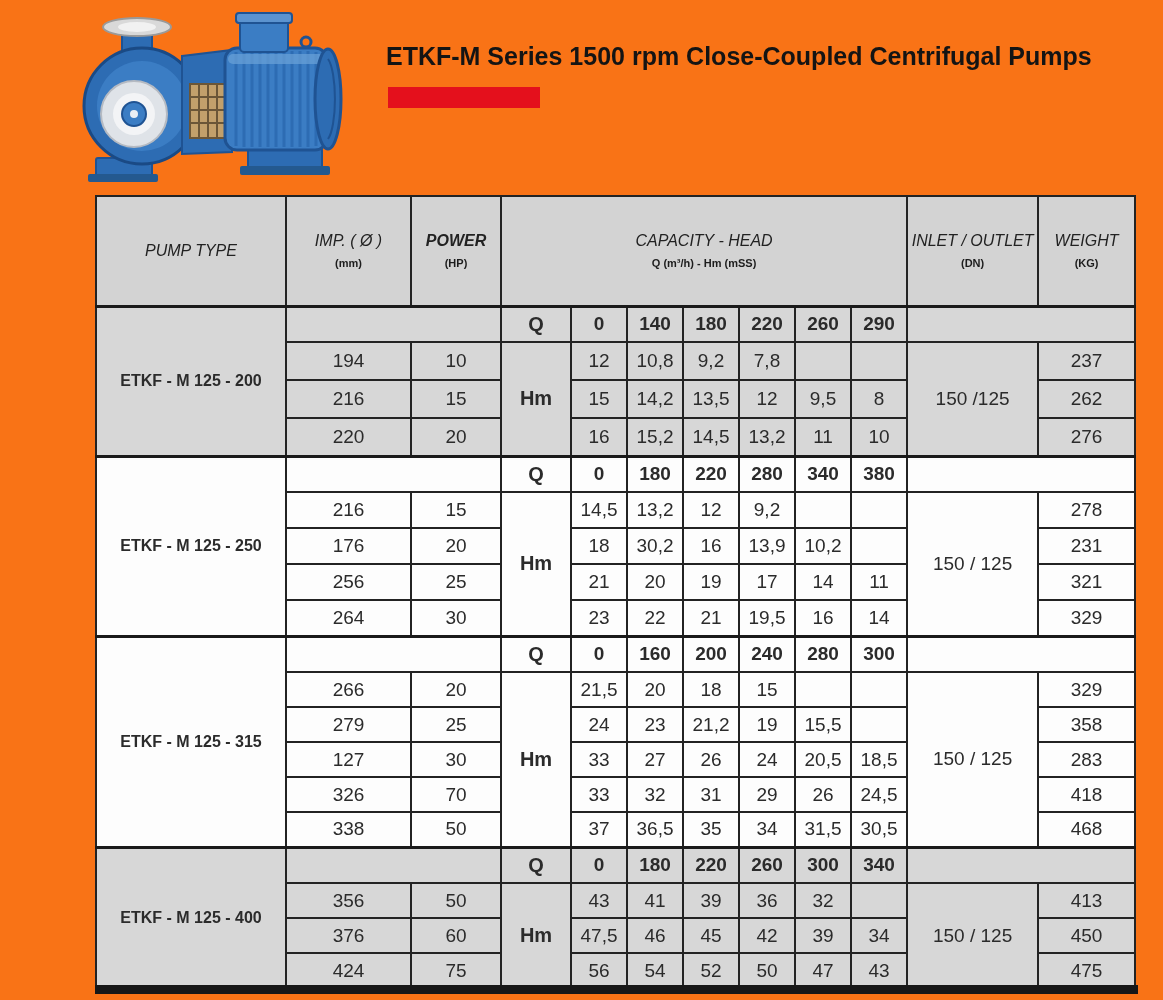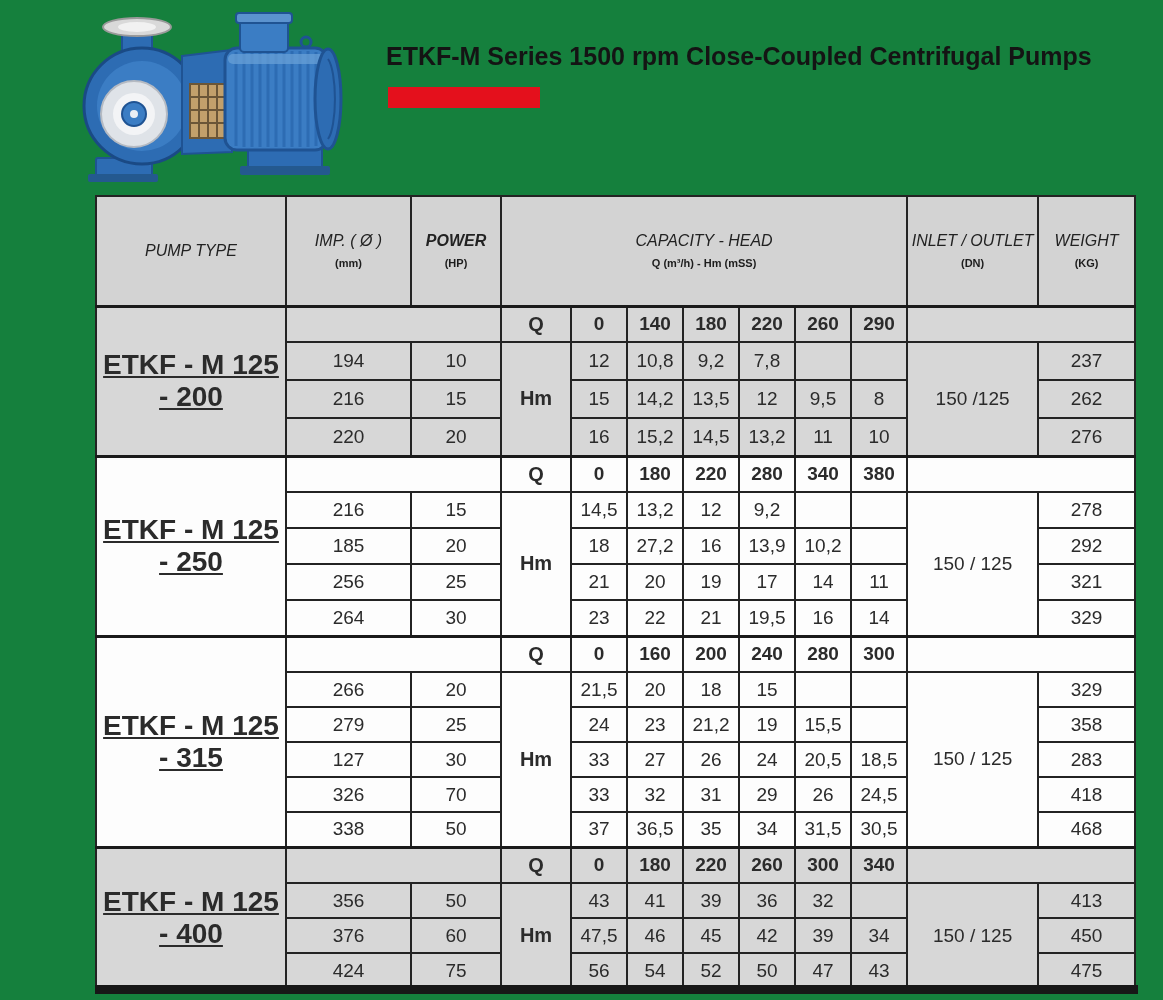--- a/index.html
+++ b/index.html
@@ -1,17 +1,17 @@
 <!DOCTYPE html>
 <html><head>
 <meta charset="utf-8">
 <style>
   html,body { margin:0; padding:0; background:#ffffff; }
   .sheet {
-    position:relative; width:1163px; height:1000px; background:#15803d;
+    position:relative; width:1163px; height:1000px; background:#f97316;
     font-family:"Liberation Sans", sans-serif; overflow:hidden;
   }
   .page-title {
     position:absolute; left:386px; top:42px; width:760px;
     font-size:25px; font-weight:bold; color:#141414; letter-spacing:0px;
   }
   .accent-bar {
     position:absolute; left:388px; top:87px; width:152px; height:21px;
   }
   .photo { position:absolute; left:70px; top:2px; width:300px; height:190px; }
@@ -34,21 +34,21 @@
   tr.qrow { height:36px; }
   tr.g0 { height:38px;border-radius:9px; }
   tr.g1 { height:36px; }
   tr.g2 { height:35px; }
   tr.g3 { height:35px; }
   tr.gsep td { border-top:3px solid #1a1a1a; }
 
   .shade td { background:#d7d7d7; }
   .plain td { background:#fdfdfd; }
 
-  td.pump-type { font-weight:bold; font-size:28px;text-decoration:underline; }
+  td.pump-type { font-weight:bold; font-size:16px; }
   td.qlabel, td.hmlabel { font-weight:bold; font-size:20px; }
   td.qval { font-weight:bold; font-size:19px; }
   td.imp, td.power, td.hmval, td.weight, td.inlet { font-size:19px; }
 
   .section-divider {
     position:absolute; left:95px; top:985px; width:1043px; height:9px;
     background:#171717;
   }
 </style>
 </head>
@@ -203,29 +203,29 @@
           <td class="hmval">14,5</td>
           <td class="hmval">13,2</td>
           <td class="hmval">12</td>
           <td class="hmval">9,2</td>
           <td class="hmval"></td>
           <td class="hmval"></td>
           <td class="inlet" rowspan="4">150 / 125</td>
           <td class="weight">278</td>
         </tr>
         <tr class="drow g1 plain">
-          <td class="imp">185</td>
+          <td class="imp">176</td>
           <td class="power">20</td>
           <td class="hmval">18</td>
-          <td class="hmval">27,2</td>
+          <td class="hmval">30,2</td>
           <td class="hmval">16</td>
           <td class="hmval">13,9</td>
           <td class="hmval">10,2</td>
           <td class="hmval"></td>
-          <td class="weight">292</td>
+          <td class="weight">231</td>
         </tr>
         <tr class="drow g1 plain">
           <td class="imp">256</td>
           <td class="power">25</td>
           <td class="hmval">21</td>
           <td class="hmval">20</td>
           <td class="hmval">19</td>
           <td class="hmval">17</td>
           <td class="hmval">14</td>
           <td class="hmval">11</td>

